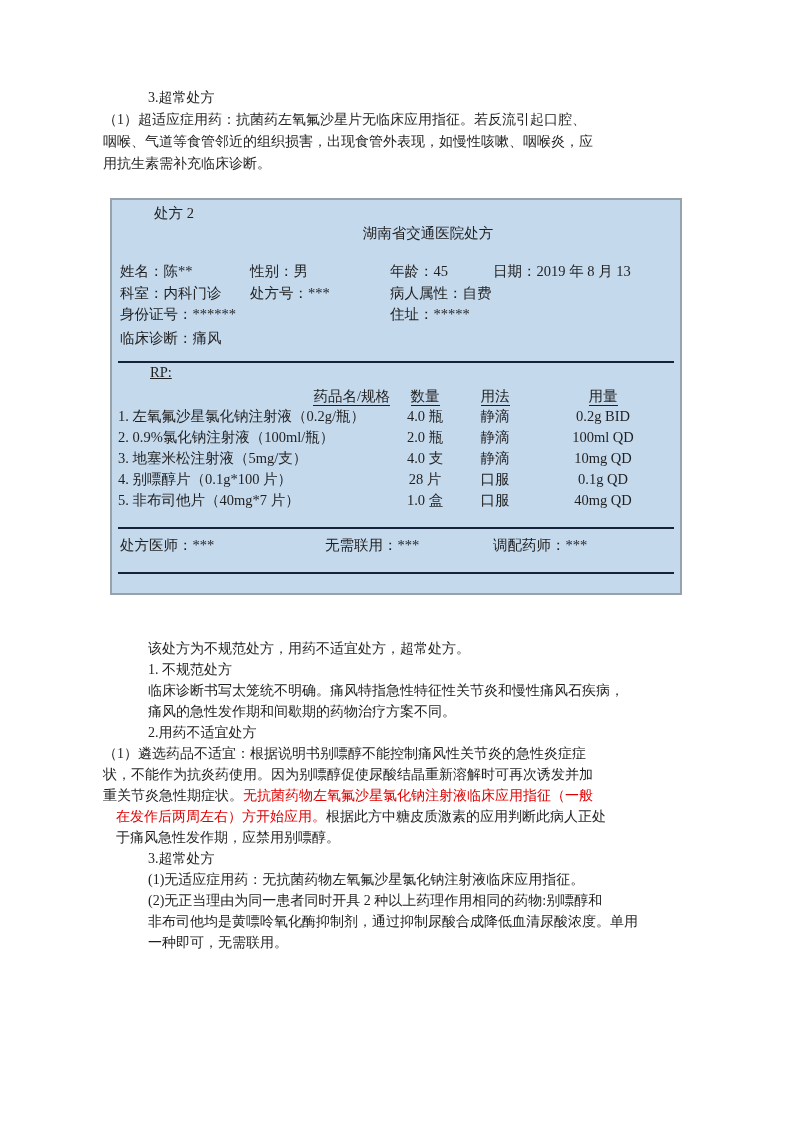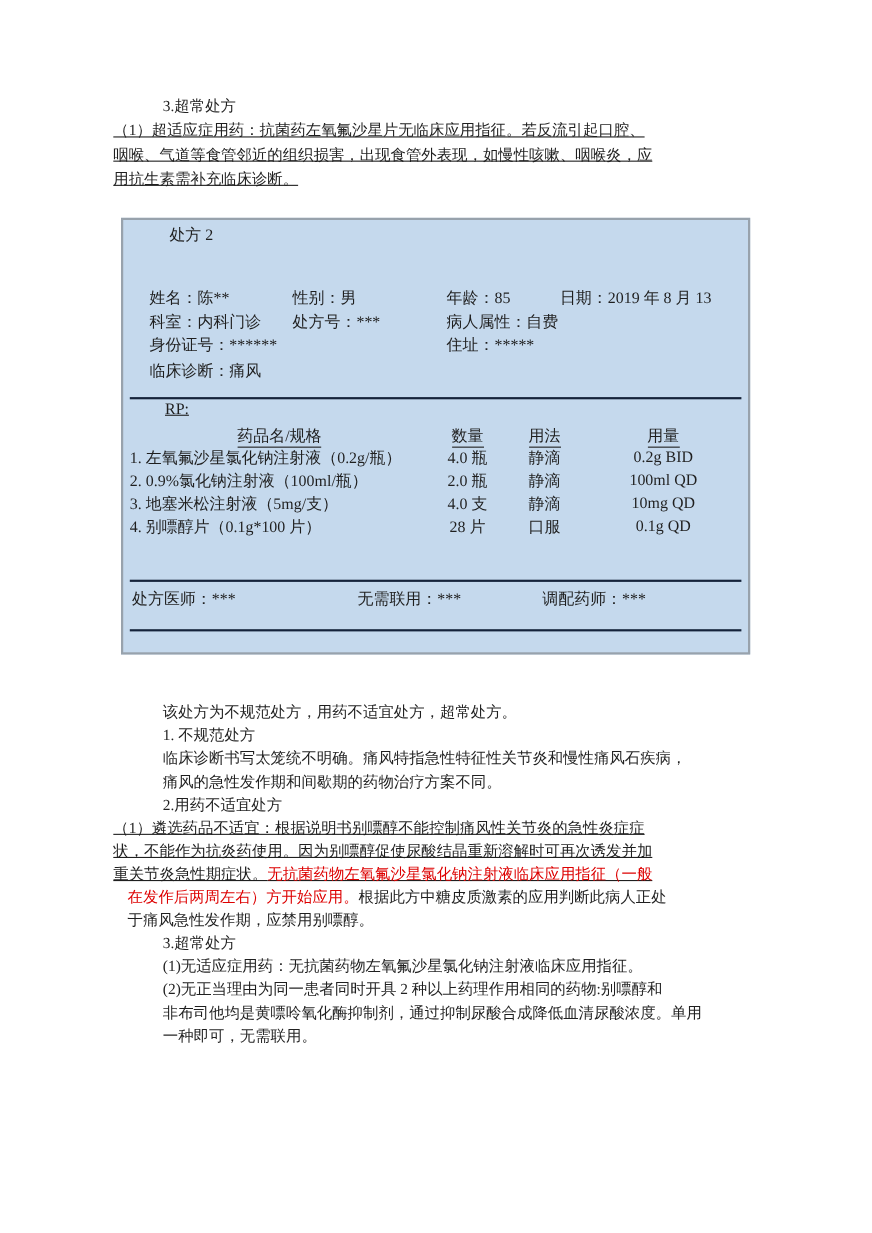--- a/index.html
+++ b/index.html
@@ -10,48 +10,48 @@
   .page{
     position:relative; width:793px; height:1121px; background:var(--page);
     font-family:"Liberation Serif","DejaVu Serif",serif;
     color:var(--text); overflow:hidden;
   }
   .textblock{position:absolute; left:100px; width:640px; font-size:14px;}
   .textblock .ln{white-space:nowrap; height:22px; line-height:22px;}
   #top-block{top:87px;}
   #review-block{top:638px;}
   #review-block .ln{height:21px; line-height:21px;}
-  .ind0{padding-left:3px;text-decoration:underline;}
+  .ind0{padding-left:3px;}
   .ind1{padding-left:16px;}
   .ind2{padding-left:48px;}
   .red{color:var(--red);}
   
   .rx-box{
     position:absolute; left:110px; top:198px; width:572px; height:397px;
     background:var(--box-bg); border:2px solid var(--box-border);
     box-sizing:border-box; font-size:14.5px;
   }
   .rx-box .abs{position:absolute; white-space:nowrap;margin-left:32px;}
   .rx-label{left:10px; top:4px;}
   .rx-title{left:0; top:24px; width:100%; text-align:center;}
-  .p-row{position:absolute; left:16px; width:100%; height:21px; line-height:21px;}
+  .p-row{position:absolute; left:0; width:100%; height:21px; line-height:21px;}
   .p-row .c1{position:absolute; left:8px; white-space:nowrap;}
   .p-row .c2{position:absolute; left:138px; white-space:nowrap;}
   .p-row .c3{position:absolute; left:278px; white-space:nowrap;}
   .p-row .c4{position:absolute; left:381px; white-space:nowrap;}
   .row-a{top:61px;} .row-b{top:83px;} .row-c{top:104px;} .row-d{top:128px;}
   .rule{position:absolute; left:6px; width:556px; height:2px; background:var(--rule);}
   .rule1{top:161px;} .rule2{top:327px;} .rule3{top:372px;}
   .rp{left:6px; top:164px;text-decoration:underline;}
   .drug-table{
     position:absolute; left:6px; top:186px; width:558px;
     border-collapse:collapse; table-layout:fixed; font-size:14.5px;
   }
   .drug-table th,.drug-table td{padding:0; font-weight:normal; white-space:nowrap; overflow:visible;}
-  .drug-table th{height:20px; text-align:center;}
+  .drug-table th{height:20px; text-align:right;}
   .drug-table td{height:21px;}
   .col-name{width:272px;}
   .col-qty{width:70px;}
   .col-route{width:70px;}
   .col-dose{width:146px;}
   .drug-table .cen{text-align:center;}
   .hdr-u{border-bottom:1px solid var(--text); padding-bottom:1px;}
   .sig-row{position:absolute; left:0; top:335px; width:100%; height:21px; line-height:21px;}
   .sig-row .s1{position:absolute; left:8px; white-space:nowrap;}
   .sig-row .s2{position:absolute; left:213px; white-space:nowrap;}
@@ -64,25 +64,26 @@
 
   <div class="textblock" id="top-block">
       <div class="ln ind2"><span>3.超常处方</span></div>
       <div class="ln ind0"><span>（1）超适应症用药：抗菌药左氧氟沙星片无临床应用指征。若反流引起口腔、</span></div>
       <div class="ln ind0"><span>咽喉、气道等食管邻近的组织损害，出现食管外表现，如慢性咳嗽、咽喉炎，应</span></div>
       <div class="ln ind0"><span>用抗生素需补充临床诊断。</span></div>
     </div>
 
   <div class="rx-box">
     <div class="abs rx-label">处方 2</div>
+    <div class="abs rx-title">湖南省交通医院处方</div>
 
     <div class="p-row row-a">
       <span class="c1">姓名：陈**</span>
       <span class="c2">性别：男</span>
-      <span class="c3">年龄：85</span>
+      <span class="c3">年龄：45</span>
       <span class="c4">日期：2019 年 8 月 13</span>
     </div>
     <div class="p-row row-b">
       <span class="c1">科室：内科门诊</span>
       <span class="c2">处方号：***</span>
       <span class="c3">病人属性：自费</span>
     </div>
     <div class="p-row row-d">
       <span class="c1">临床诊断：痛风</span>
     </div>
@@ -127,20 +128,26 @@
             <td class="cen">4.0 支</td>
             <td class="cen">静滴</td>
             <td class="cen">10mg QD</td>
           </tr>
           <tr>
             <td>4. 别嘌醇片（0.1g*100 片）</td>
             <td class="cen">28 片</td>
             <td class="cen">口服</td>
             <td class="cen">0.1g QD</td>
           </tr>
+          <tr>
+            <td>5. 非布司他片（40mg*7 片）</td>
+            <td class="cen">1.0 盒</td>
+            <td class="cen">口服</td>
+            <td class="cen">40mg QD</td>
+          </tr>
         </tbody>
     </table>
 
     <div class="rule rule2"></div>
 
     <div class="sig-row">
       <span class="s1">处方医师：***</span>
       <span class="s2">无需联用：***</span>
       <span class="s3">调配药师：***</span>
     </div>

